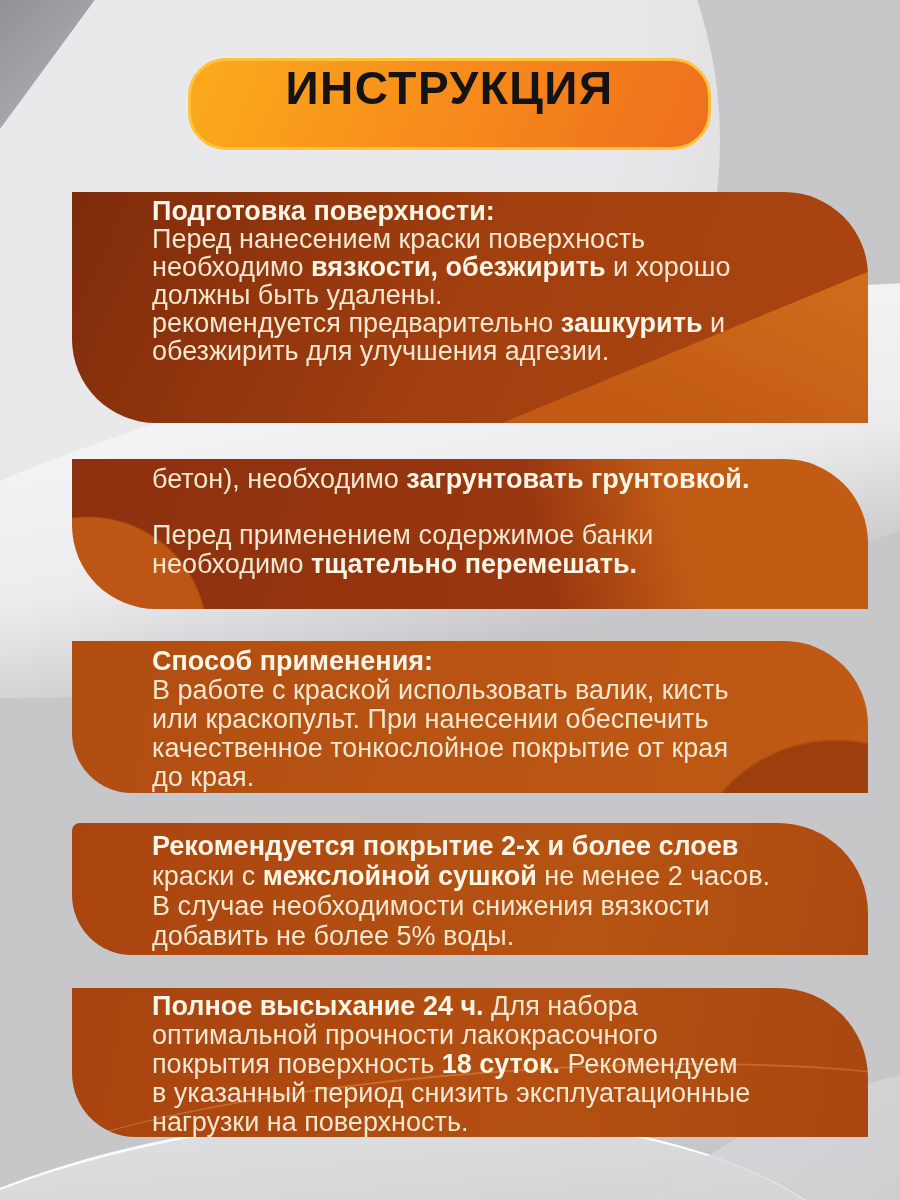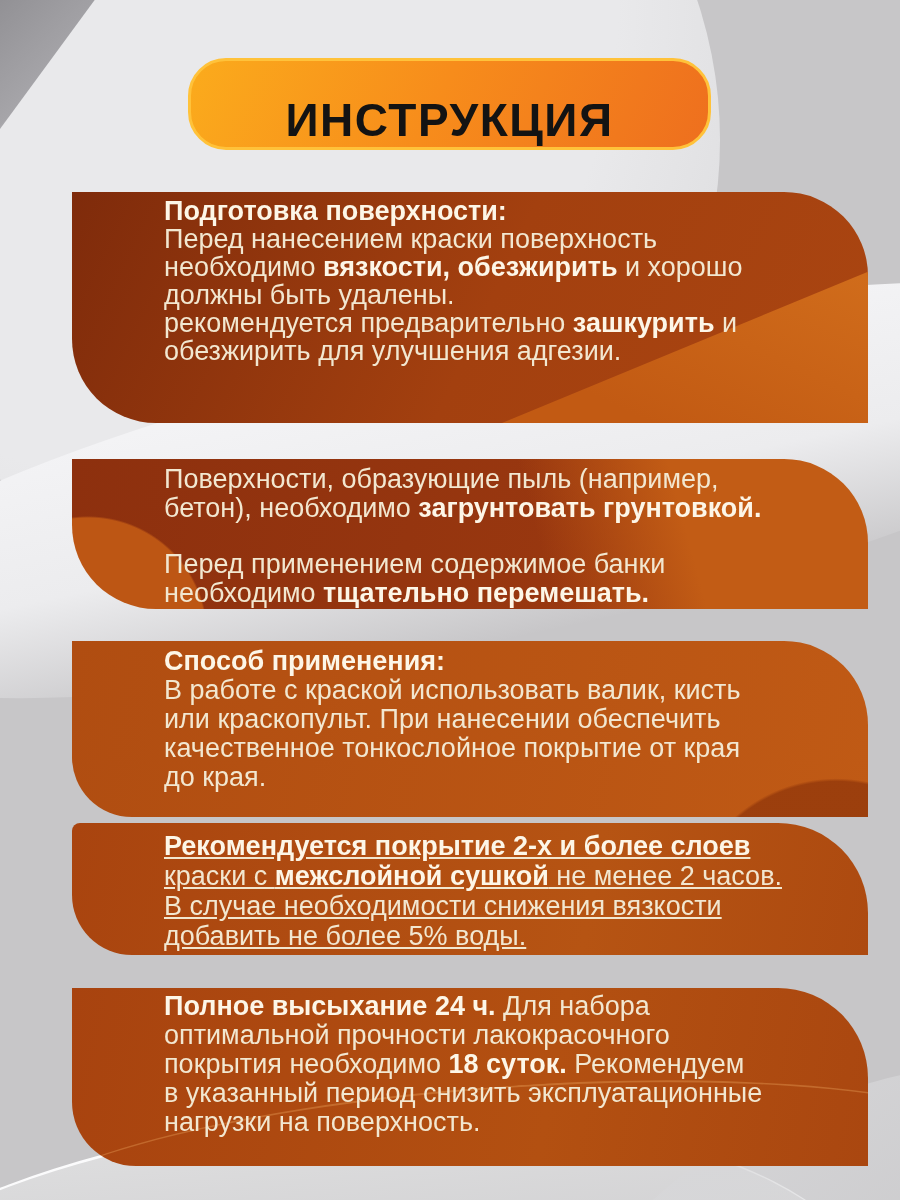--- a/index.html
+++ b/index.html
@@ -34,31 +34,31 @@
     left:560px;top:1080px;width:700px;height:420px;border-radius:50%;
     background:linear-gradient(160deg,#d7d7d9 0%,rgba(215,215,217,0) 70%);
     transform:rotate(-18deg);
   }
   
   .header-badge{
     position:absolute;left:188px;top:58px;width:523px;height:92px;
     border-radius:38px;box-sizing:border-box;
     border:3px solid var(--header-border,#ffc23a);
     background:linear-gradient(115deg,var(--header-gradient-start,#fbab1c) 0%,#f78c1b 48%,var(--header-gradient-end,#ee6f1e) 100%);
-    display:flex;align-items:flex-end;justify-content:center;
+    display:flex;align-items:flex-start;justify-content:center;
   }
   .header-badge span{
     font-size:46px;font-weight:800;letter-spacing:1.5px;color:var(--title-color,#131313);
   }
   
   .block{
     position:absolute;left:72px;width:796px;overflow:hidden;box-sizing:border-box;
     color:var(--text-cream,#f2e7d0);font-size:27px;
   }
-  .block .block-text{position:relative;z-index:2;padding:0 14px 0 80px;white-space:nowrap;margin-left:12px;}
+  .block .block-text{position:relative;z-index:2;padding:0 14px 0 80px;white-space:nowrap;}
   .block .line{min-height:1em;}
   .block .bold{font-weight:700;color:var(--text-bold,#fdf6e7);}
   .block::after{content:"";position:absolute;inset:0;z-index:1;pointer-events:none;}
 
   .block-1{
     top:192px;height:231px;border-radius:0 84px 0 84px;
     background:linear-gradient(115deg,#7f2b0b 0%,#a3400f 52%,#aa4511 100%);
     line-height:28px;
   }
   .block-1 .block-text{padding-top:5px;}
@@ -70,35 +70,35 @@
   .block-2{
     top:459px;height:150px;border-radius:0 84px 0 84px;
     background:
       radial-gradient(circle at 2% 118%, #bd5614 0 118px, rgba(189,86,20,0) 120px),
       linear-gradient(75deg, rgba(141,48,14,0) 0 58%, #c25c15 76%),
       linear-gradient(100deg,#8d300e 0%,#9d3a10 85%);
     line-height:29px;
   }
   .block-2 .block-text{padding-top:6px;}
   .block-3{
-    top:641px;height:176px;border-radius:0 84px 0 60px;
+    top:641px;height:152px;border-radius:0 84px 0 60px;
     background:
       radial-gradient(circle at 96% 165%, rgba(152,60,12,.9) 0 150px, rgba(152,60,12,0) 153px),
       linear-gradient(100deg,#b04d11 0%,#c05a15 100%);
     line-height:29px;
   }
   .block-3 .block-text{padding-top:6px;}
   .block-4{
     top:823px;height:132px;border-radius:8px 90px 0 60px;
     background:linear-gradient(100deg,#a9440f 0%,#b65413 65%,#ad4a10 100%);
     line-height:30px;
   }
-  .block-4 .block-text{padding-top:8px;text-decoration:underline;}
+  .block-4 .block-text{padding-top:8px;}
   .block-5{
-    top:988px;height:178px;border-radius:0 90px 0 64px;
+    top:988px;height:149px;border-radius:0 90px 0 64px;
     background:linear-gradient(100deg,#a8430f 0%,#b35011 60%,#aa4710 100%);
     line-height:29px;
   }
   .block-5 .block-text{padding-top:4px;}
   .block-5::after{
     left:-10%;top:55%;width:130%;height:120%;border-radius:50%;
     border-top:2px solid rgba(255,195,120,.28);transform:rotate(-4deg);
   }
 </style>
 </head>
@@ -122,21 +122,20 @@
         <div class="line"><span class="bold">Подготовка поверхности:</span></div>
         <div class="line"><span>Перед нанесением краски поверхность</span></div>
         <div class="line"><span>необходимо </span><span class="bold">вязкости, обезжирить</span><span> и хорошо</span></div>
         <div class="line"><span>должны быть удалены.</span></div>
         <div class="line"><span>рекомендуется предварительно </span><span class="bold">зашкурить</span><span> и</span></div>
         <div class="line"><span>обезжирить для улучшения адгезии.</span></div>
       </div>
     </section>
     <section class="block block-2">
       <div class="block-text">
-        <div class="line"><span>Поверхности, образующие пыль (например,</span></div>
         <div class="line"><span>бетон), необходимо </span><span class="bold">загрунтовать грунтовкой.</span></div>
         <div class="line"></div>
         <div class="line"><span>Перед применением содержимое банки</span></div>
         <div class="line"><span>необходимо </span><span class="bold">тщательно перемешать.</span></div>
       </div>
     </section>
     <section class="block block-3">
       <div class="block-text">
         <div class="line"><span class="bold">Способ применения:</span></div>
         <div class="line"><span>В работе с краской использовать валик, кисть</span></div>
@@ -150,18 +149,18 @@
         <div class="line"><span class="bold">Рекомендуется покрытие 2-х и более слоев</span></div>
         <div class="line"><span>краски с </span><span class="bold">межслойной сушкой</span><span> не менее 2 часов.</span></div>
         <div class="line"><span>В случае необходимости снижения вязкости</span></div>
         <div class="line"><span>добавить не более 5% воды.</span></div>
       </div>
     </section>
     <section class="block block-5">
       <div class="block-text">
         <div class="line"><span class="bold">Полное высыхание 24 ч.</span><span> Для набора</span></div>
         <div class="line"><span>оптимальной прочности лакокрасочного</span></div>
-        <div class="line"><span>покрытия необходимо </span><span class="bold">18 суток.</span><span> Рекомендуем</span></div>
+        <div class="line"><span>покрытия поверхность </span><span class="bold">18 суток.</span><span> Рекомендуем</span></div>
         <div class="line"><span>в указанный период снизить эксплуатационные</span></div>
         <div class="line"><span>нагрузки на поверхность.</span></div>
       </div>
     </section>
   </div>
 
 </body></html>

